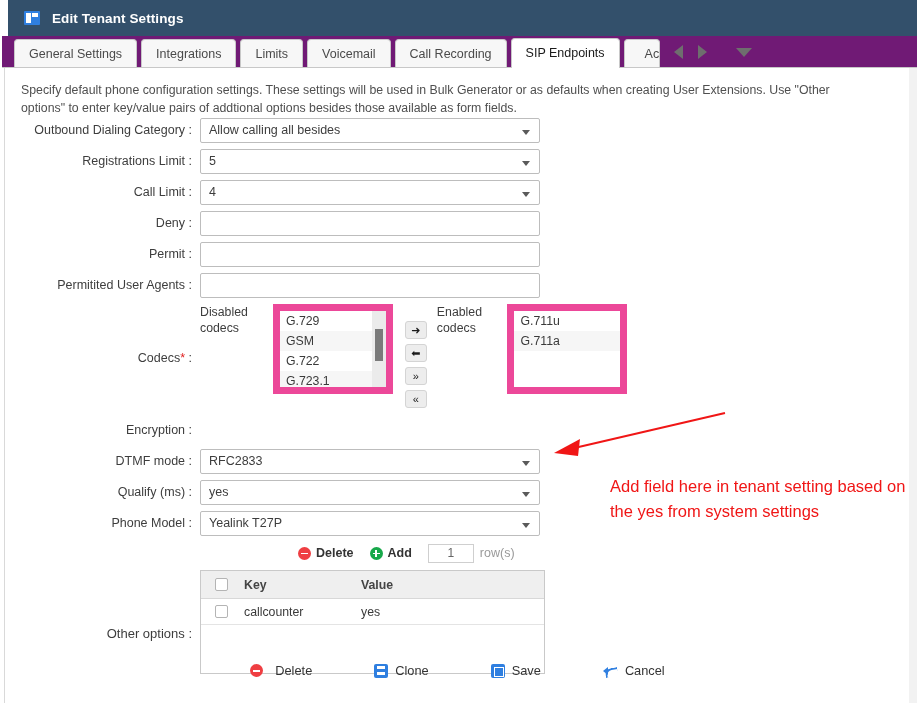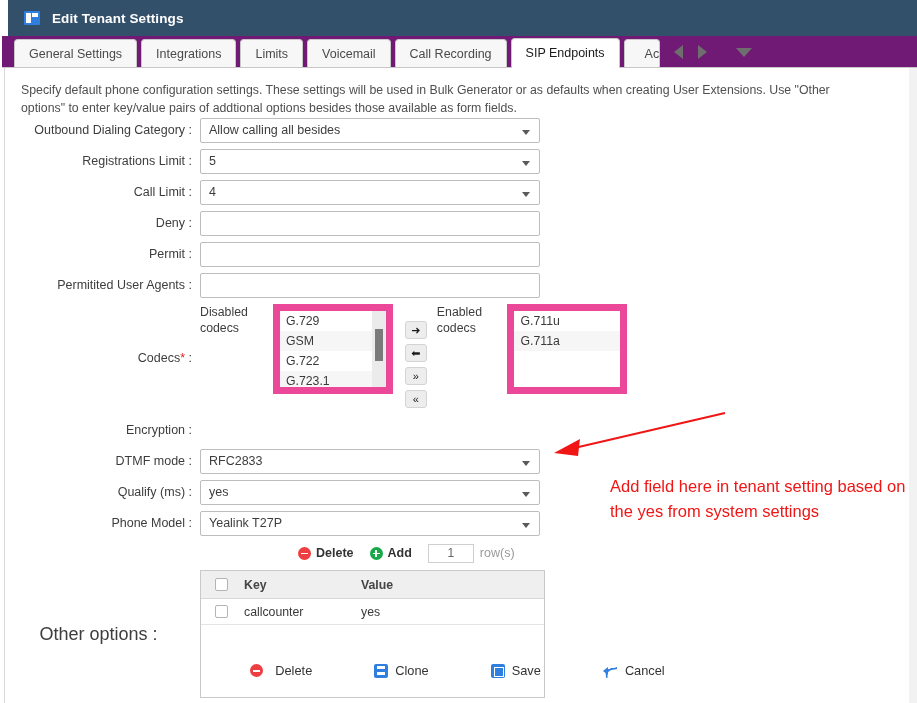--- a/index.html
+++ b/index.html
@@ -277,26 +277,26 @@
     font-family: "Liberation Sans", sans-serif;
   }
   .rows-suffix { font-size: 12.5px; color: #9a9a9a; }
 
   
   .table-row {
     display: flex; align-items: flex-start;
     height: 128px;
   }
   .table-row .lbl {
-    width: 195px; text-align: center; padding-right: 8px;
-    font-size: 18px; color: #3d3d3d;
+    width: 195px; text-align: right; padding-right: 8px;
+    font-size: 13px; color: #3d3d3d;
     line-height: 128px; flex: 0 0 auto;
   }
   .kvtable {
-    width: 345px; height: 128px;
+    width: 345px; height: 104px;
     border: 1px solid #c9c9c9;
     background: #ffffff;
   }
   .kv-head {
     display: flex; align-items: center;
     height: 28px;
     background: #efefef;
     border-bottom: 1px solid #d8d8d8;
     font-size: 12.3px; font-weight: bold; color: #444444;
   }

